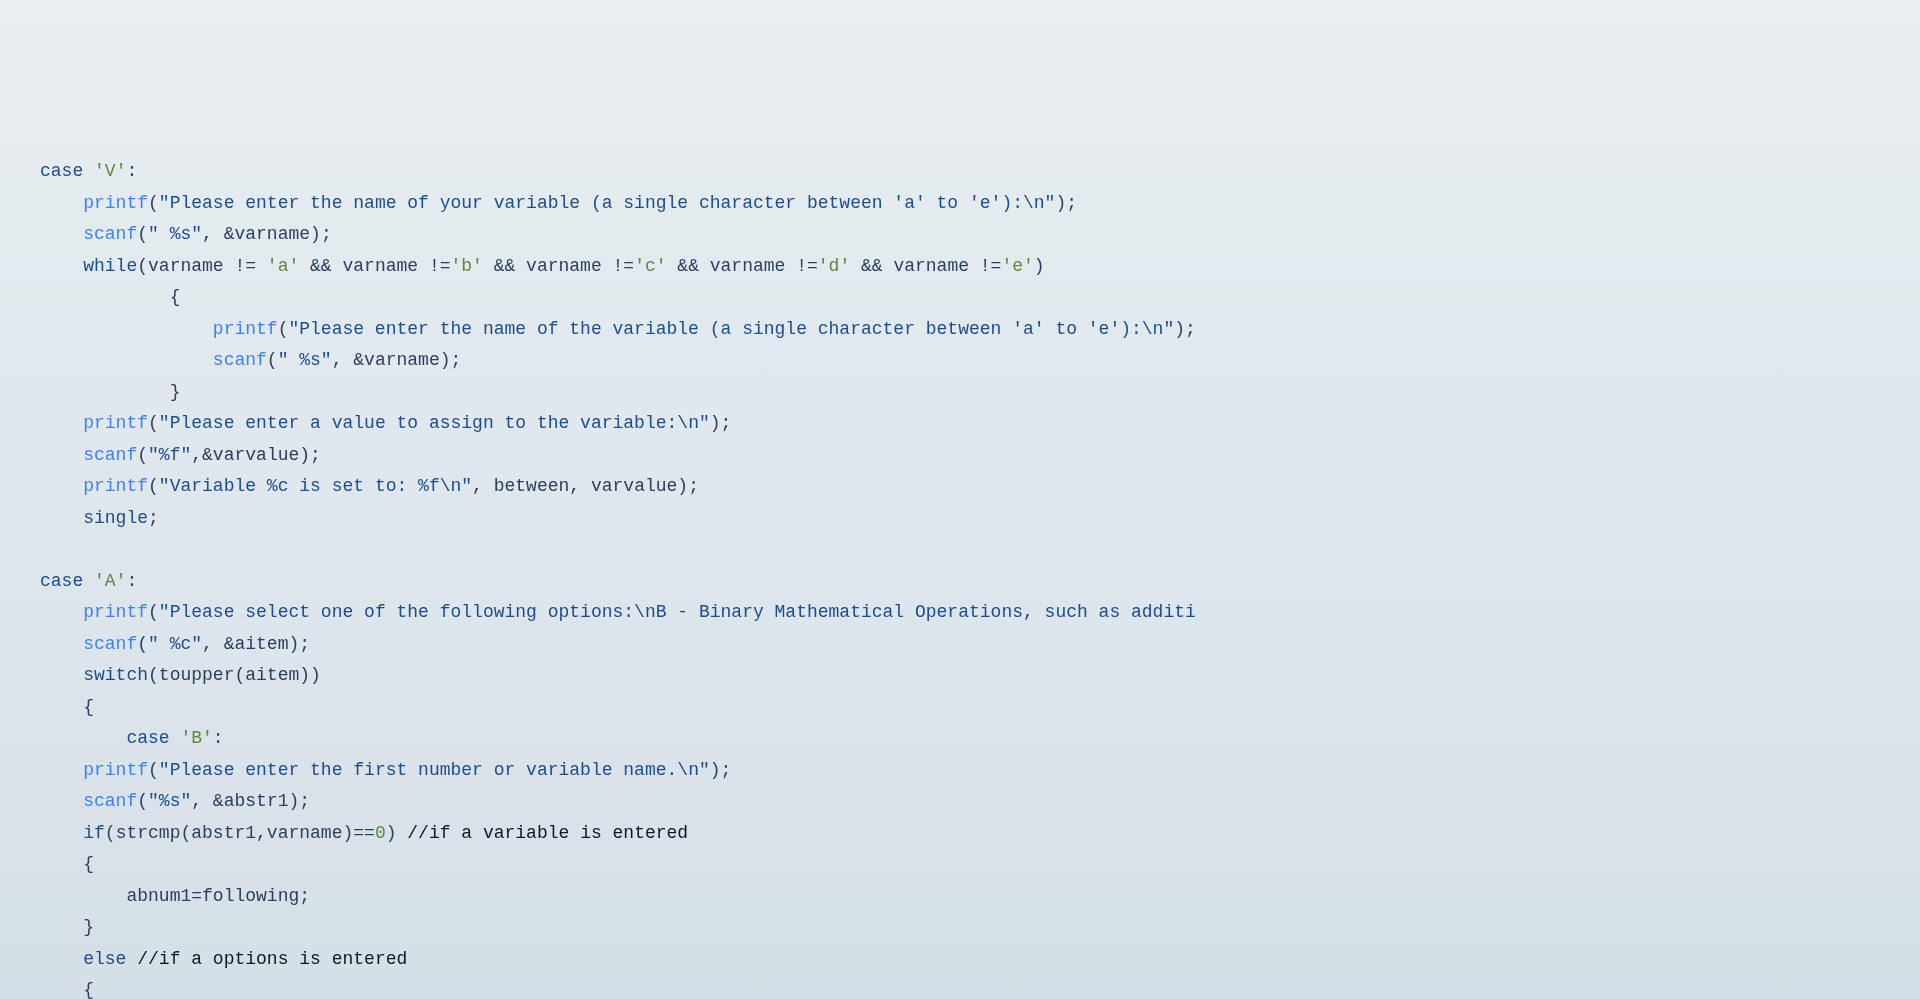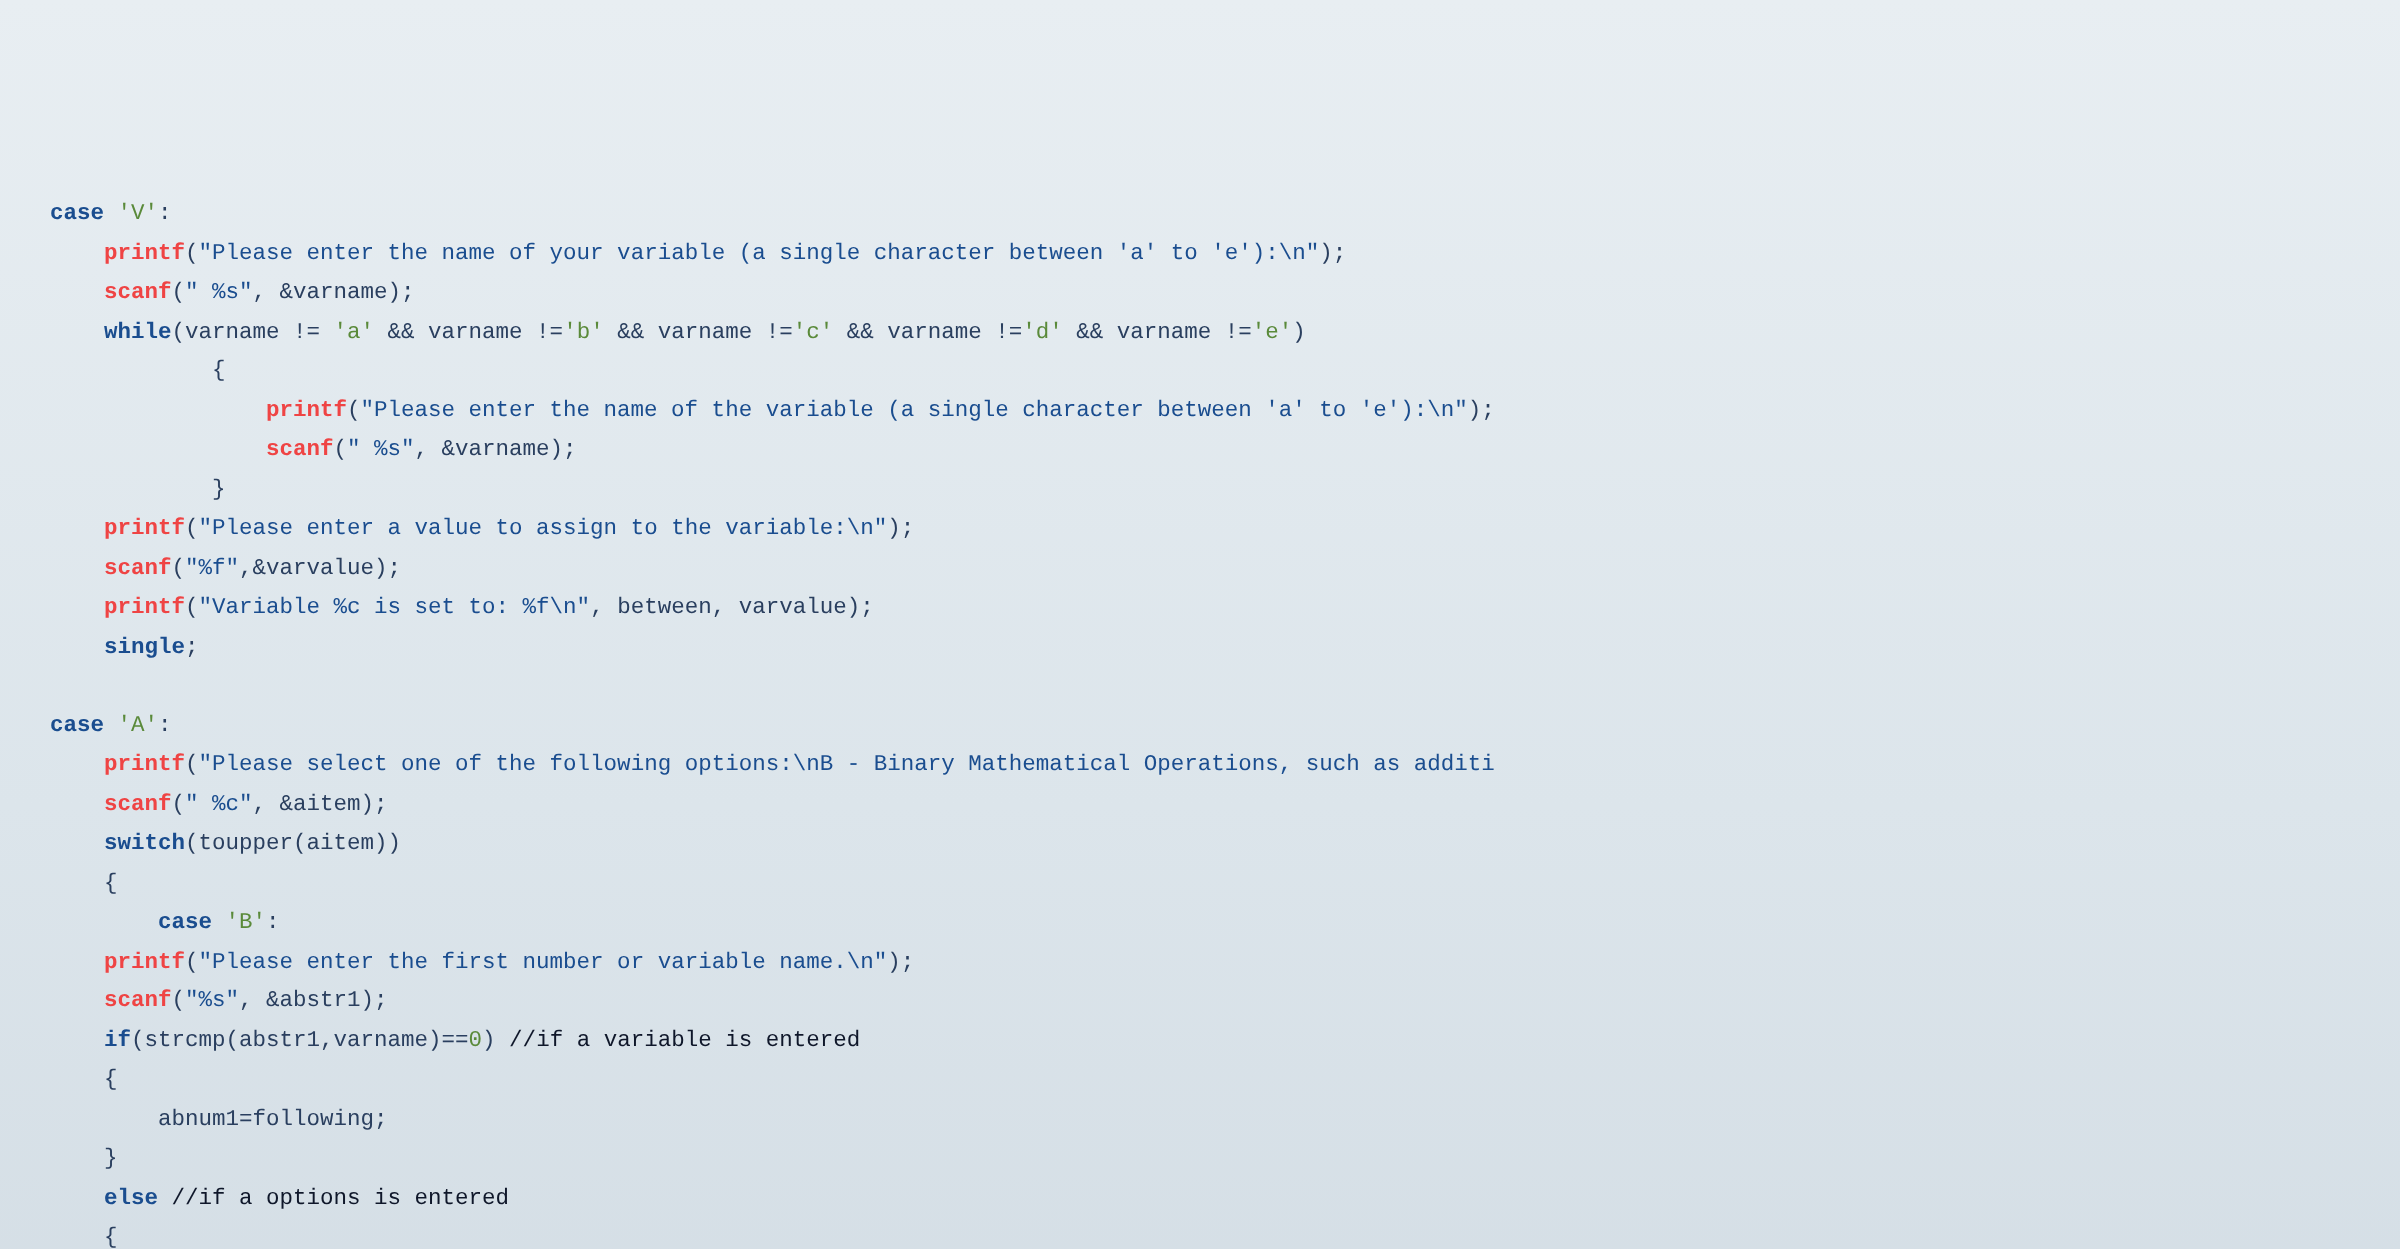--- a/index.html
+++ b/index.html
@@ -9,26 +9,26 @@
     font-family: 'Courier New', Consolas, monospace;
     font-size: 18px;
     line-height: 1.75;
     color: #2a3f5f;
     white-space: pre;
     overflow-x: hidden;
   }
   .code-container {
     white-space: pre;
   }
-  .kw { color: #1a4d8f; font-weight: bold; }
+  .kw { color: #1a4d8f; font-weight: normal; }
   .chr { color: #5a8a3a; }
   .str { color: #1a4d8f; }
   .num { color: #5a8a3a; }
   .cmt { color: #0f172a; }
-  .fn { color: #ef4444; font-weight: bold; }
+  .fn { color: #3b82f6; }
 </style>
 </head>
 <body>
 
 
 
 <div class="code-container"><span class="kw">case</span> <span class="chr">'V'</span><span>:</span>
     <span class="fn">printf</span><span>(</span><span class="str">"Please enter the name of your variable (a single character between 'a' to 'e'):\n"</span><span>);</span>
     <span class="fn">scanf</span><span>(</span><span class="str">" %s"</span><span>, &amp;varname);</span>
     <span class="kw">while</span><span>(varname != </span><span class="chr">'a'</span><span> &amp;&amp; varname !=</span><span class="chr">'b'</span><span> &amp;&amp; varname !=</span><span class="chr">'c'</span><span> &amp;&amp; varname !=</span><span class="chr">'d'</span><span> &amp;&amp; varname !=</span><span class="chr">'e'</span><span>)</span>

